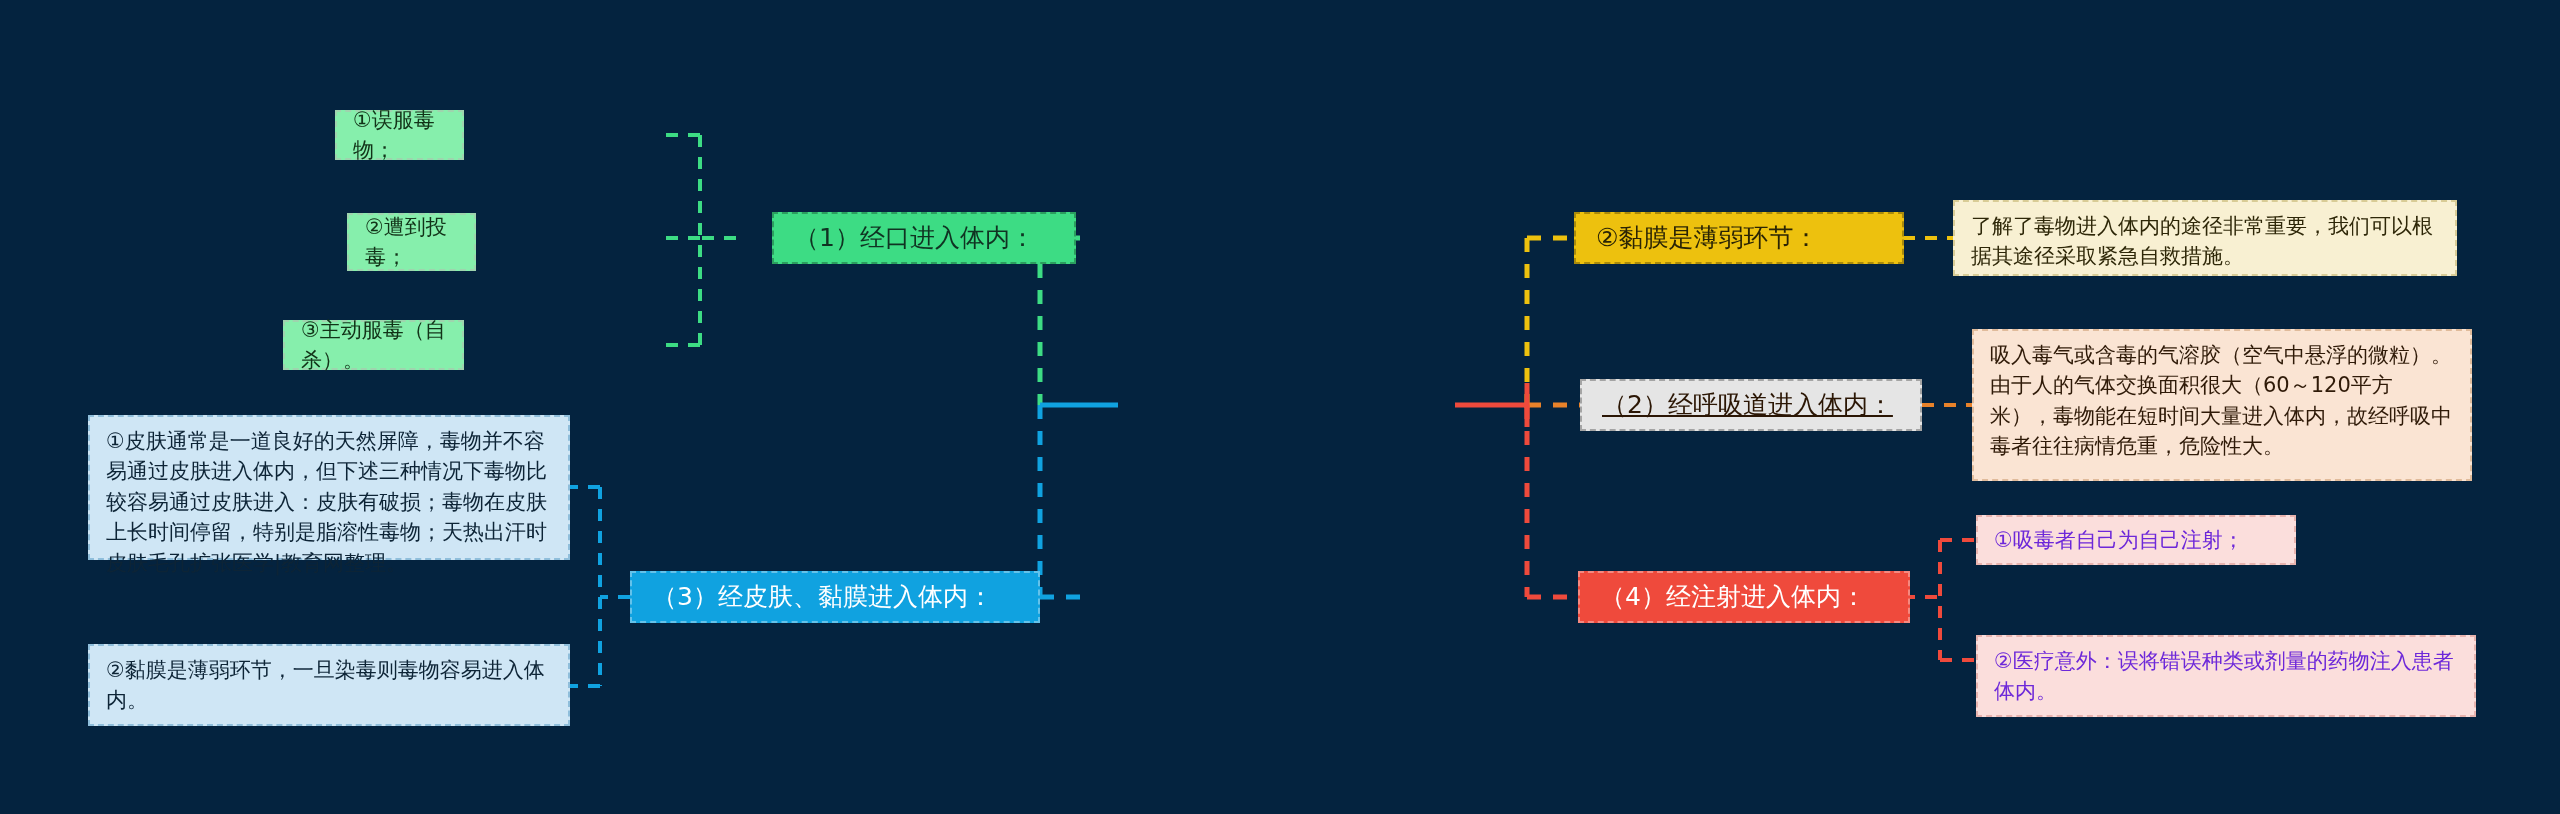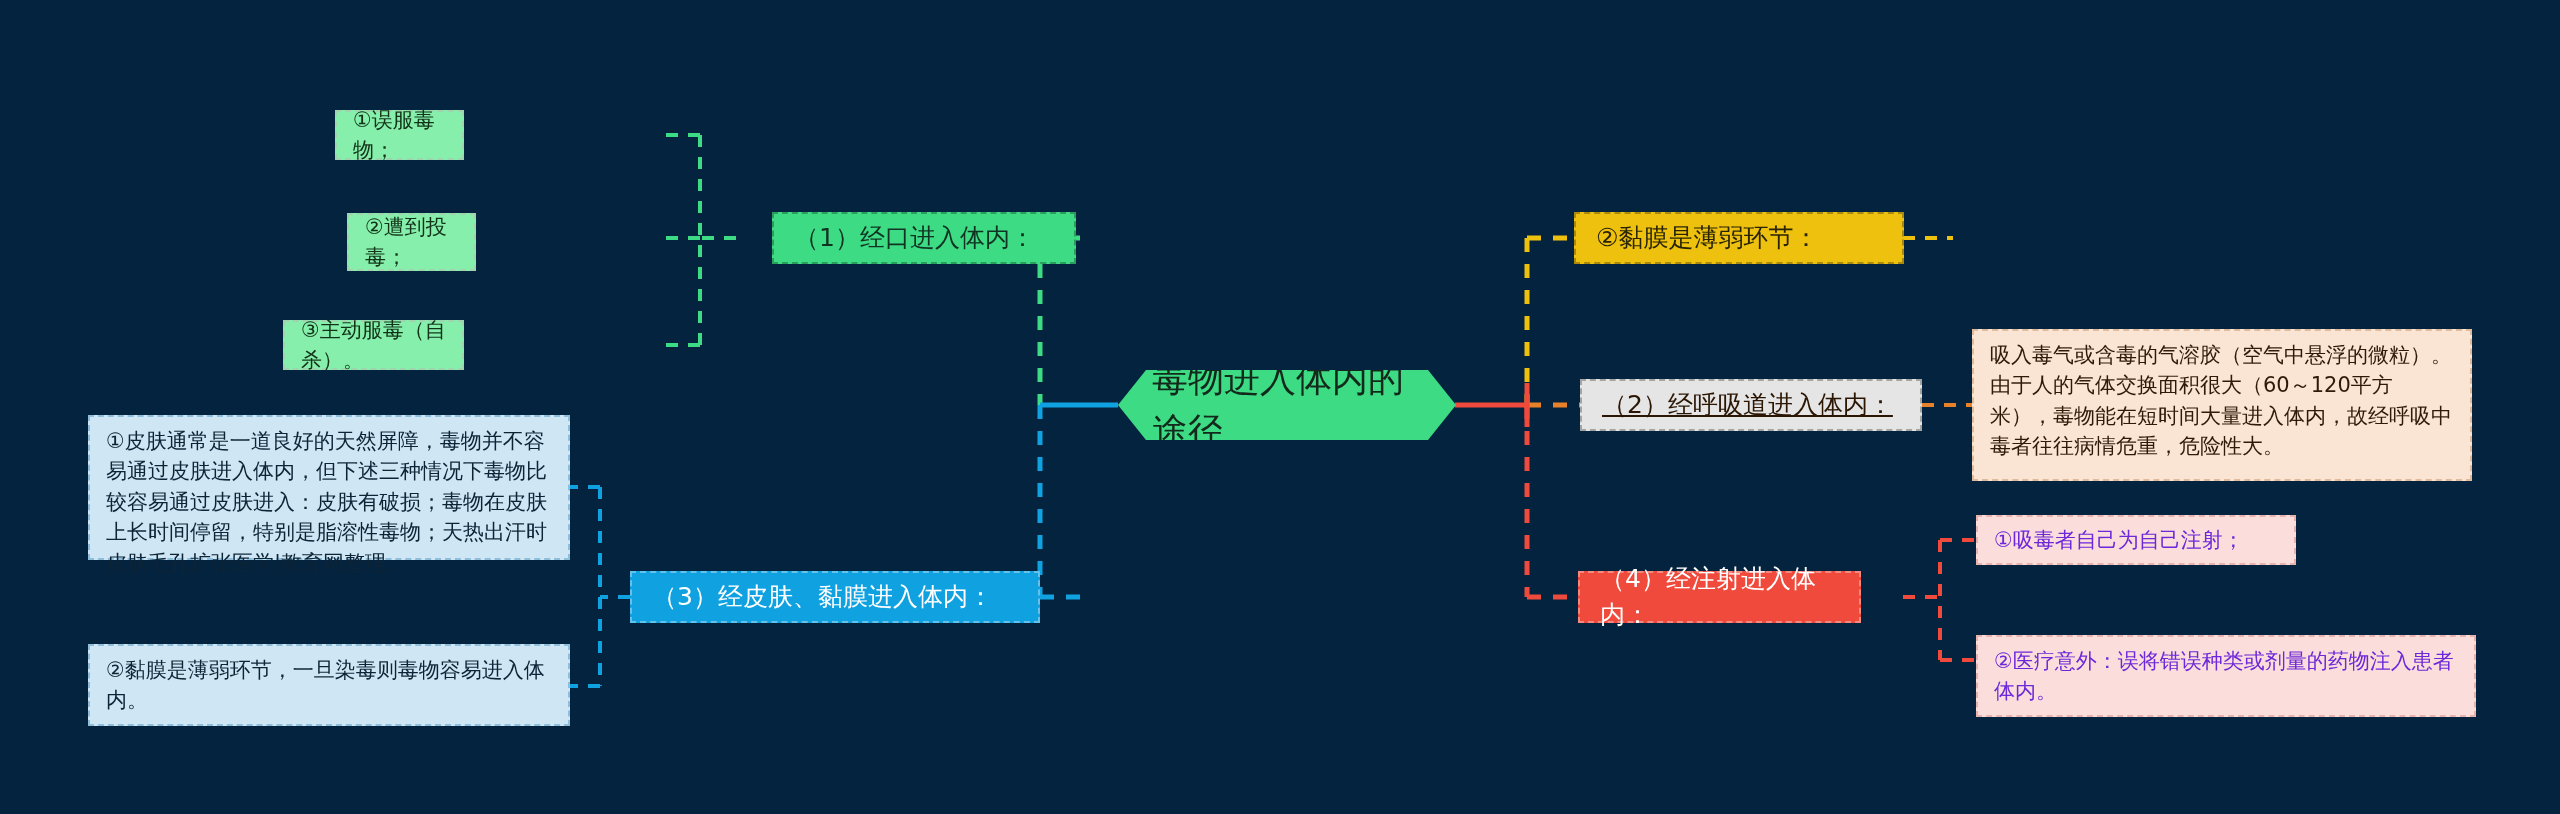--- a/index.html
+++ b/index.html
@@ -127,23 +127,20 @@
     </g>
 
     <g stroke="#10a2e0" stroke-width="4" fill="none">
       <path d="M630 597 L600 597" stroke-dasharray="12 10"></path>
       <path d="M600 487 L600 686" stroke-dasharray="12 10"></path>
       <path d="M600 487 L570 487" stroke-dasharray="12 10"></path>
       <path d="M600 686 L570 686" stroke-dasharray="12 10"></path>
     </g>
   </svg>
 
-  <div class="node root" style="left:1118px; top:370px; width:338px; height:70px;">
-    <span>毒物进入体内的途径</span>
-  </div>
 
   <div class="node lvl1 green" style="left:736px; top:212px; width:304px; height:52px;">
     <span>（1）经口进入体内：</span>
   </div>
 
   <div class="node leaf mint" style="left:335px; top:110px; width:129px; height:50px;">
     <span class="txt">①误服毒物；</span>
   </div>
   <div class="node leaf mint" style="left:347px; top:213px; width:129px; height:58px;">
     <span class="txt">②遭到投毒；</span>
@@ -159,29 +156,32 @@
   <div class="node leaf sky" style="left:88px; top:415px; width:482px; height:145px; align-items:flex-start;">
     <span class="txt">①皮肤通常是一道良好的天然屏障，毒物并不容易通过皮肤进入体内，但下述三种情况下毒物比较容易通过皮肤进入：皮肤有破损；毒物在皮肤上长时间停留，特别是脂溶性毒物；天热出汗时皮肤毛孔扩张医学|教育网整理。</span>
   </div>
   <div class="node leaf sky" style="left:88px; top:644px; width:482px; height:82px; align-items:flex-start;">
     <span class="txt">②黏膜是薄弱环节，一旦染毒则毒物容易进入体内。</span>
   </div>
 
   <div class="node lvl1 gold" style="left:1574px; top:212px; width:330px; height:52px;">
     <span>②黏膜是薄弱环节：</span>
   </div>
+  <div class="node leaf cream" style="left:1953px; top:200px; width:504px; height:76px; align-items:flex-start;">
+    <span class="txt">了解了毒物进入体内的途径非常重要，我们可以根据其途径采取紧急自救措施。</span>
+  </div>
 
   <div class="node lvl1 orange" style="left:1580px; top:379px; width:342px; height:52px;">
     <span>（2）经呼吸道进入体内：</span>
   </div>
   <div class="node leaf peach" style="left:1972px; top:329px; width:500px; height:152px; align-items:flex-start;">
     <span class="txt">吸入毒气或含毒的气溶胶（空气中悬浮的微粒）。由于人的气体交换面积很大（60～120平方米），毒物能在短时间大量进入体内，故经呼吸中毒者往往病情危重，危险性大。</span>
   </div>
 
-  <div class="node lvl1 red" style="left:1578px; top:571px; width:283px; height:52px;">
+  <div class="node lvl1 red" style="left:1578px; top:571px; width:332px; height:52px;">
     <span>（4）经注射进入体内：</span>
   </div>
   <div class="node leaf pink" style="left:1976px; top:515px; width:320px; height:50px;">
     <span class="txt">①吸毒者自己为自己注射；</span>
   </div>
   <div class="node leaf pink" style="left:1976px; top:635px; width:500px; height:82px; align-items:flex-start;">
     <span class="txt">②医疗意外：误将错误种类或剂量的药物注入患者体内。</span>
   </div>
 
 </div>

